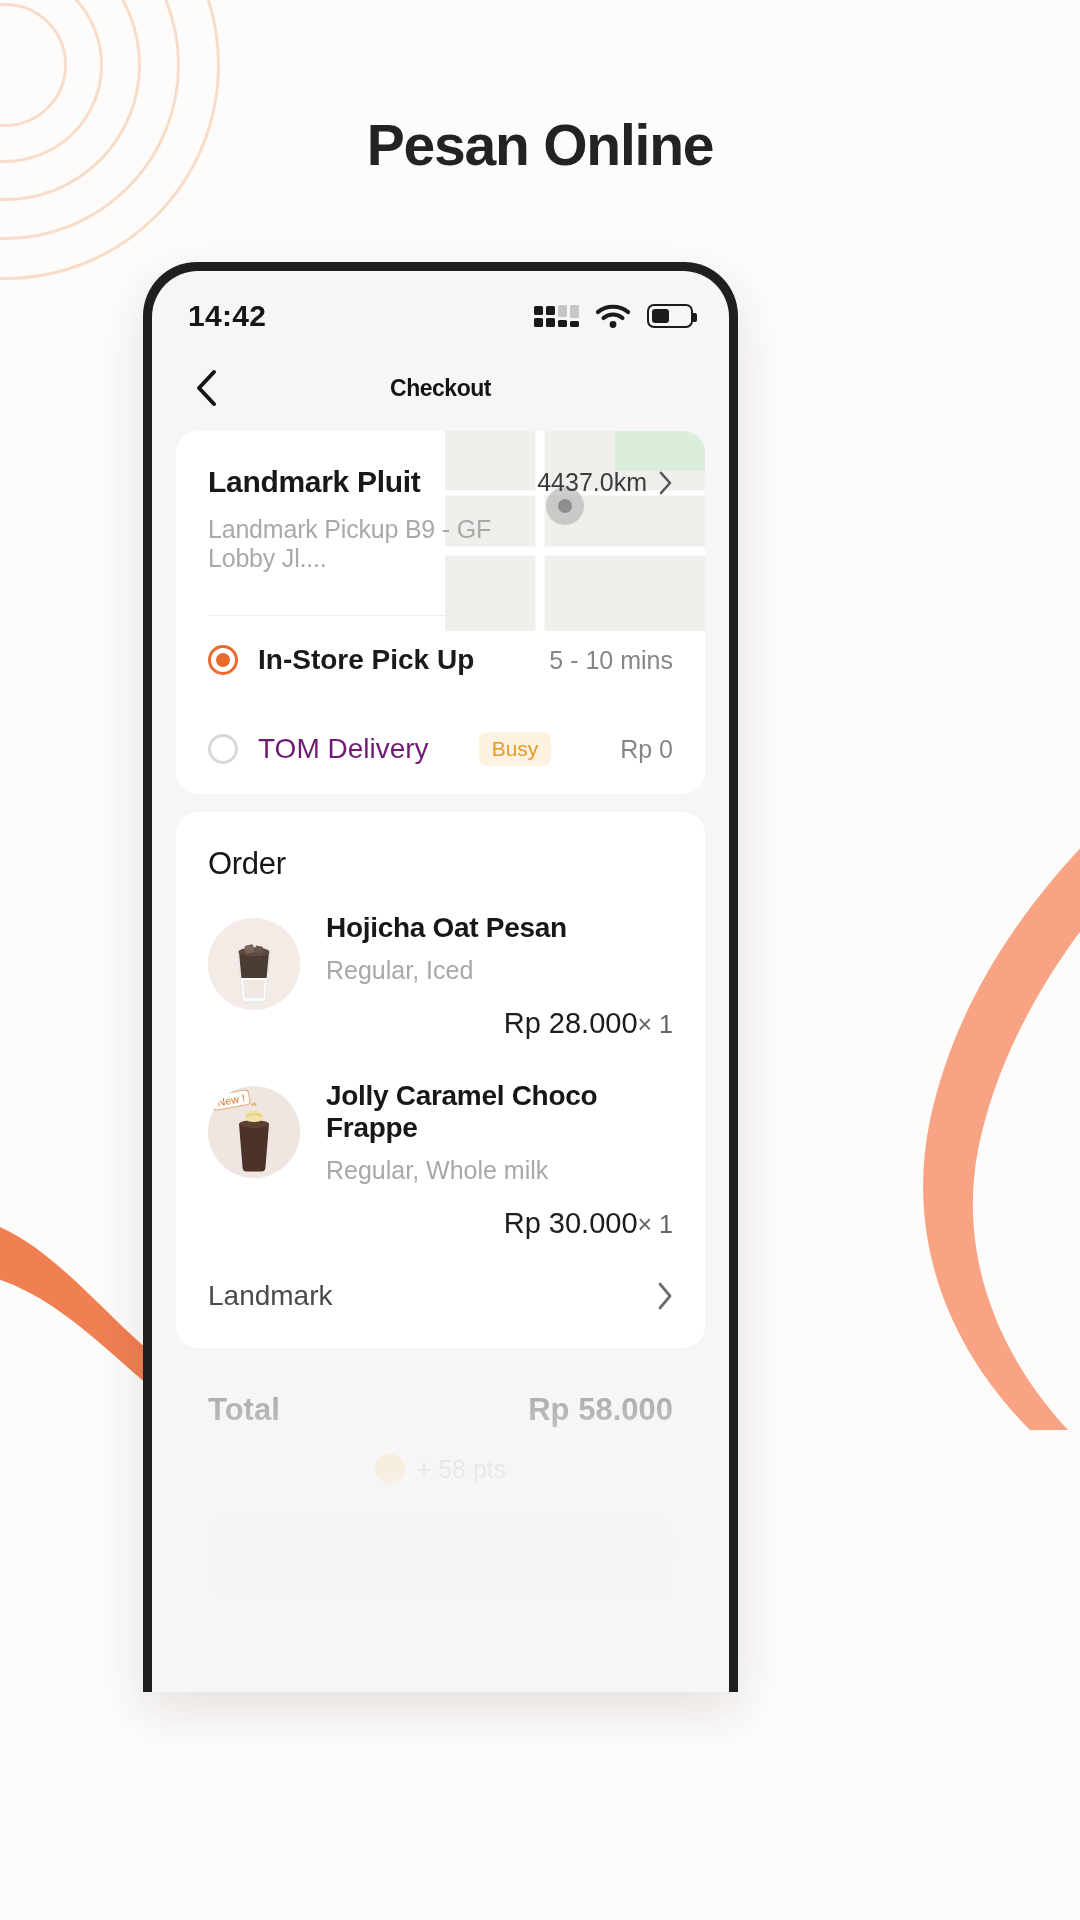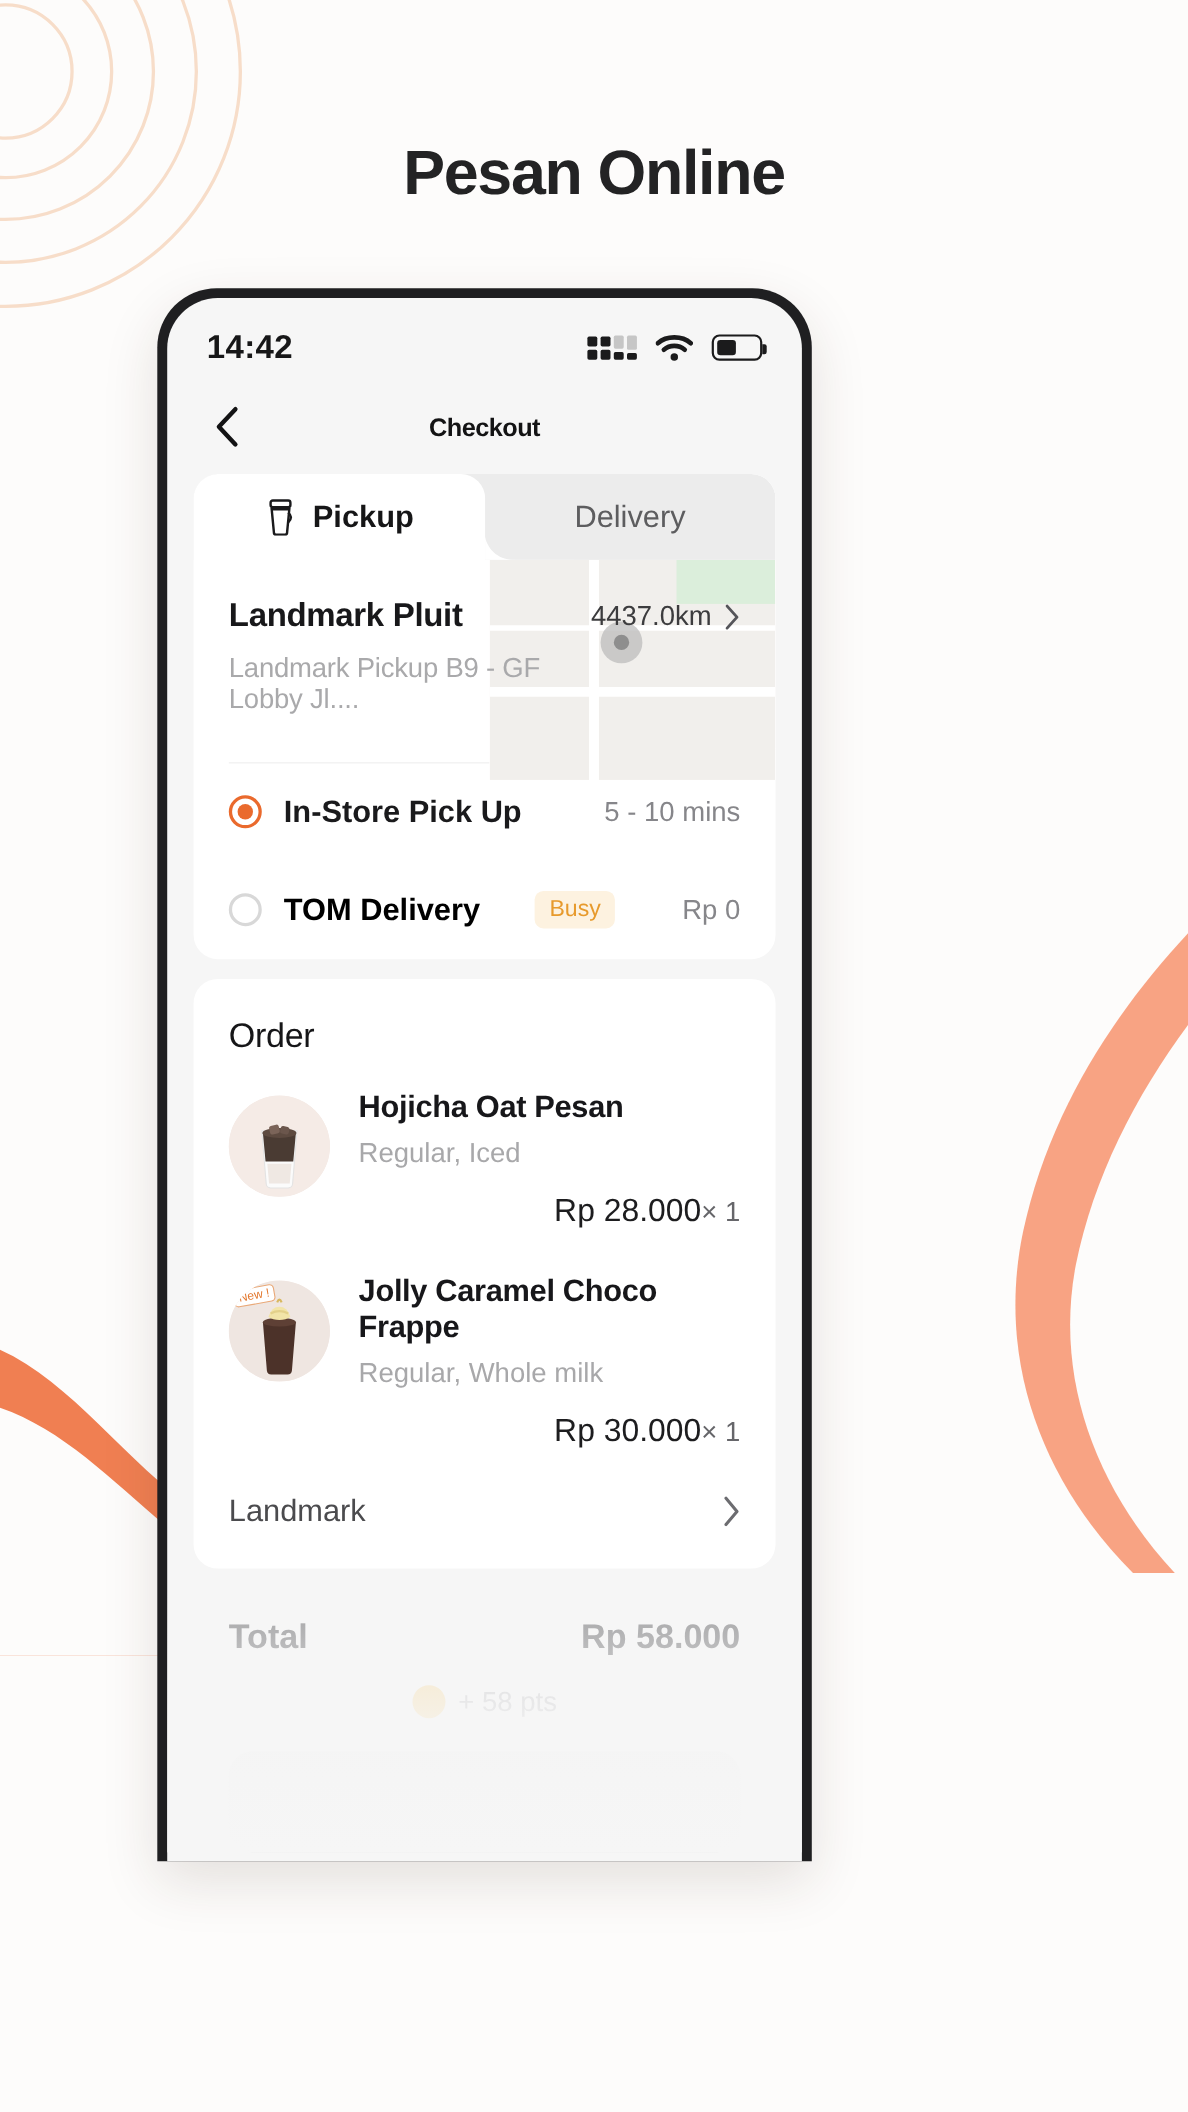--- a/index.html
+++ b/index.html
@@ -34,21 +34,20 @@
 
   
   .headline-wrap{
     position:absolute; top:112px; left:0; width:1080px;
     text-align:center; z-index:3;
   }
   .headline{
     display:inline-block; position:relative;
     font-size:57px; font-weight:bold; letter-spacing:-1.2px;
     color:#232324;
-    margin-top:12px;
   }
 
   
   .phone{
     position:absolute; left:143px; top:262px;
     width:595px; height:1430px;
     background:#1f1f21;
     border-radius:54px 54px 0 0;
     padding:9px 9px 0 9px;
     z-index:5;
@@ -140,21 +139,21 @@
   .opt-row{
     display:flex; align-items:center; padding:28px 32px; gap:20px;
   }
   .radio{
     width:30px;height:30px;border-radius:50%;border:3px solid #d8d8d8;
     flex:none; display:flex; align-items:center; justify-content:center;
   }
   .radio.on{ border-color:#ea6a2d; }
   .radio.on::after{ content:""; width:14px;height:14px;border-radius:50%;background:#ea6a2d; }
   .opt-label{ font-size:28px; font-weight:bold; color:#1a1a1c; }
-  .opt-label.dim{ color:#000000; font-weight:bold; }
+  .opt-label.dim{ color:#701a75; font-weight:normal; }
   .badge{
     font-size:21px; color:#e79a2c; background:#fdf2e0;
     padding:5px 13px; border-radius:8px; margin-left:30px;
   }
   .opt-right{ margin-left:auto; font-size:25px; color:#86868a; }
 
   
   .sec-title{ font-size:31px; font-weight:normal; color:#161618; padding:34px 32px 10px 32px; letter-spacing:-.3px; }
   .item{ display:flex; gap:26px; padding:20px 32px 6px 32px; }
   .thumb{ width:92px;height:92px;border-radius:50%;flex:none;position:relative;overflow:hidden;
@@ -260,33 +259,20 @@
   <div class="navbar">
     <div class="back-btn">
       <svg class="chevron" width="22" height="38" viewBox="0 0 22 38">
         <path d="M19 3 L4 19 L19 35" stroke="#131314" stroke-width="4" fill="none" stroke-linecap="round" stroke-linejoin="round"></path>
       </svg>
     </div>
     <div class="nav-title">Checkout</div>
   </div>
 
   <div class="card">
-    <div class="tabs">
-      <div class="tab active">
-        <svg class="cupicon" viewBox="0 0 30 34">
-          <rect x="6" y="2" width="18" height="6" rx="2" stroke="#1a1a1c" stroke-width="2.2" fill="none"></rect>
-          <path d="M7 10 L9 31 a2 2 0 0 0 2 2 h8 a2 2 0 0 0 2 -2 L23 10 Z" stroke="#1a1a1c" stroke-width="2.2" fill="none"></path>
-          <path d="M22 13 q5 4 0 9" stroke="#1a1a1c" stroke-width="2.2" fill="none"></path>
-        </svg>
-        <span>Pickup</span>
-      </div>
-      <div class="tab inactive">
-        <span>Delivery</span>
-      </div>
-    </div>
 
     <div class="store-body">
       <div class="map-thumb">
         <svg width="260" height="200" viewBox="0 0 260 200">
           <rect width="260" height="200" fill="#f1efec"></rect>
           <rect x="170" y="0" width="90" height="40" fill="#dbeedb"></rect>
           <path d="M0 120 H260" stroke="#ffffff" stroke-width="9"></path>
           <path d="M95 0 V200" stroke="#ffffff" stroke-width="9"></path>
           <path d="M0 62 H260" stroke="#ffffff" stroke-width="5"></path>
           <circle cx="120" cy="75" r="19" fill="#bcbcbc" opacity=".75"></circle>

